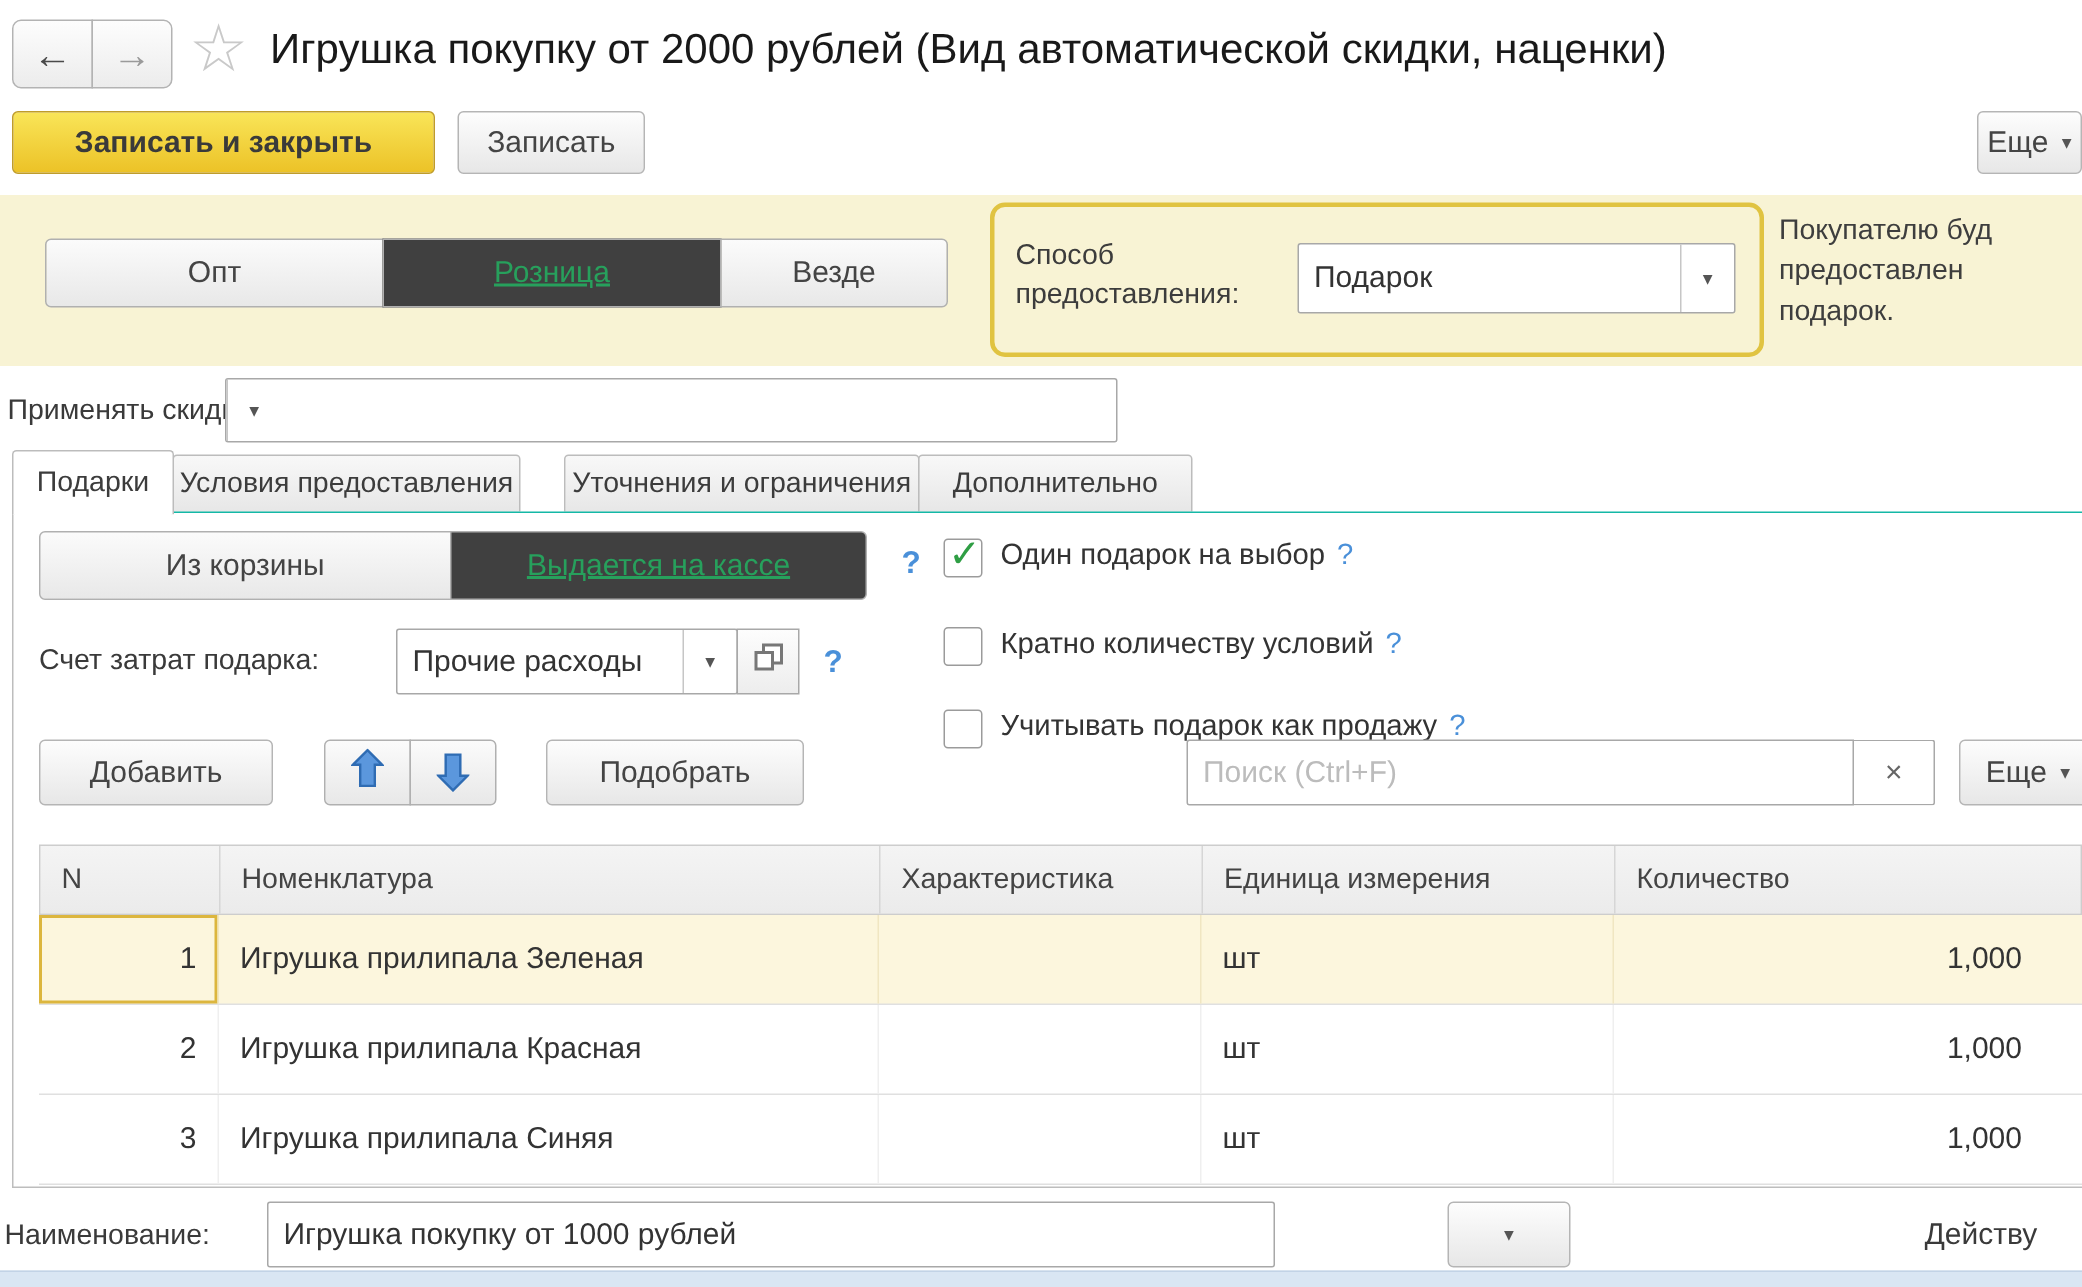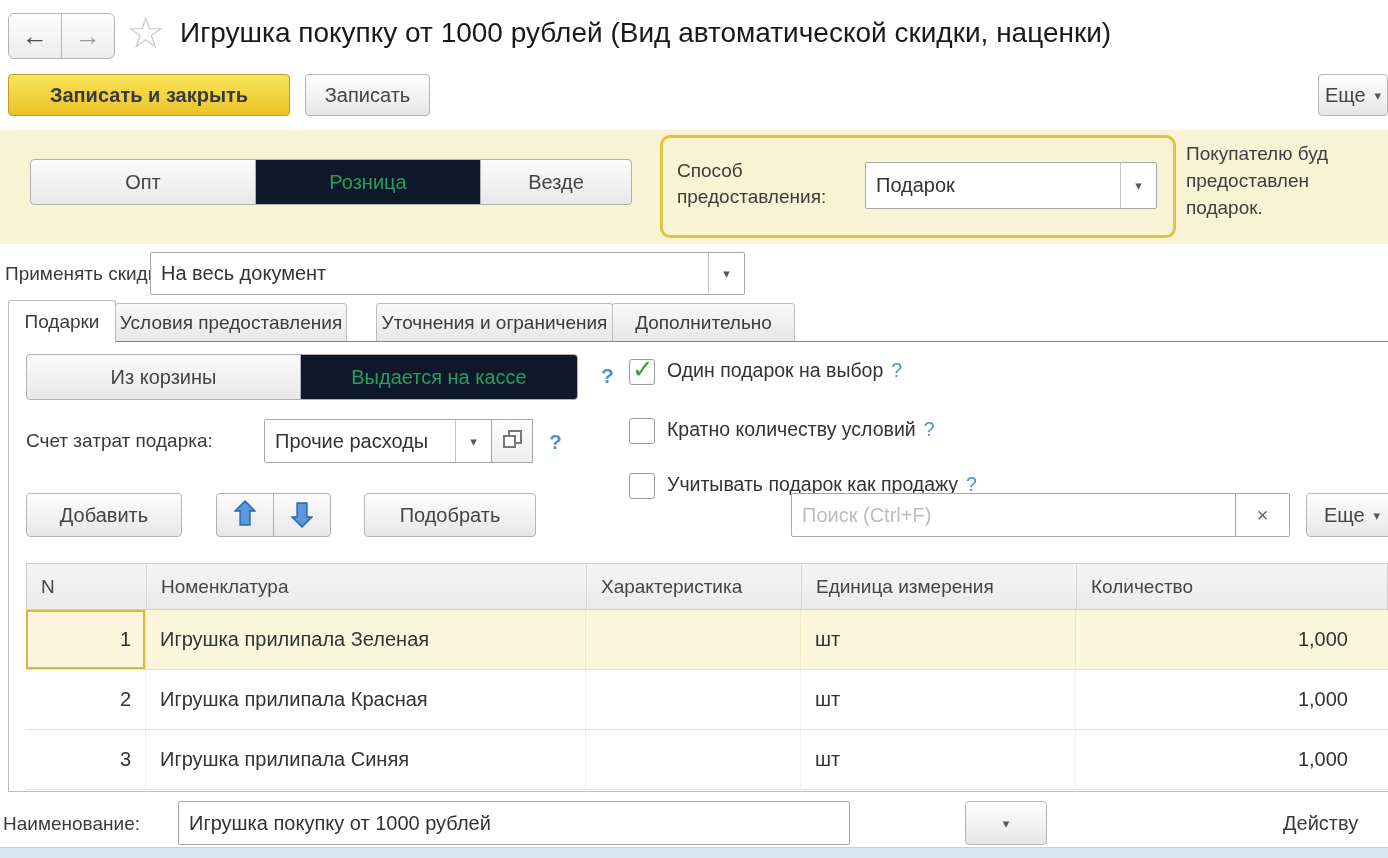--- a/index.html
+++ b/index.html
@@ -26,21 +26,21 @@
   .star { position:absolute; left:126px; top:11px; font-size:44px; color:#c9c9c9; line-height:1; }
   .title { position:absolute; left:180px; top:17px; font-size:28px; color:#191919; white-space:nowrap; }
 
   
   .scope-panel { position:absolute; left:0; top:130px; width:1388px; height:114px; background:#f8f3d4; }
   .seg { position:absolute; display:flex; }
   .seg .sbtn { height:46px; border:1px solid #b0b0b0; background:linear-gradient(#fbfbfb,#e8e8e8);
                display:flex; align-items:center; justify-content:center; font-size:20px; color:#444; margin-left:-1px; }
   .seg .sbtn:first-child { border-radius:4px 0 0 4px; margin-left:0; }
   .seg .sbtn:last-child { border-radius:0 4px 4px 0; }
-  .seg .sbtn.selected { background:#0f172a; color:#27a05c; }
+  .seg .sbtn.selected { background:#404040; color:#27a05c;text-decoration:underline; }
   .hl-box { position:absolute; left:660px; top:5px; width:516px; height:103px;
             border:3px solid #e0c341; border-radius:10px; }
   .hl-label { position:absolute; left:14px; top:20px; font-size:19px; color:#3c3c3c; line-height:26px; }
   .hint { position:absolute; left:1186px; top:10px; font-size:19px; color:#3e3e3e; line-height:27px; }
 
   
   .combo { position:absolute; background:#fff; border:1px solid #a8a8a8; border-radius:2px;
            display:flex; align-items:stretch; }
   .combo .val { flex:1; display:flex; align-items:center; padding:0 10px; font-size:20px; color:#333;
                 white-space:nowrap; overflow:hidden; }
@@ -111,21 +111,21 @@
 
   <div class="navgrp">
     <div class="nbtn">
       <span class="back-g">←</span>
     </div>
     <div class="nbtn">
       <span class="fwd-g">→</span>
     </div>
   </div>
   <span class="star">☆</span>
-  <div class="title">Игрушка покупку от 1000 рублей (Вид автоматической скидки, наценки)</div>
+  <div class="title">Игрушка покупку от 2000 рублей (Вид автоматической скидки, наценки)</div>
 
   <div class="btn btn-yellow" style="left:8px; top:74px; width:282px; height:42px;">Записать и закрыть</div>
   <div class="btn" style="left:305px; top:74px; width:125px; height:42px;">Записать</div>
   <div class="btn" style="left:1318px; top:74px; width:70px; height:42px;">
     <span>Еще</span>
     <span class="mini-arr">▾</span>
   </div>
 
   <div class="scope-panel">
     <div class="seg" style="left:30px; top:29px;">
@@ -147,21 +147,20 @@
 
     <div class="hint">
       <div>Покупателю буд</div>
       <div>предоставлен</div>
       <div>подарок.</div>
     </div>
   </div>
 
   <div class="flabel" style="left:5px; top:263px;">Применять скидку:</div>
   <div class="combo" style="left:150px; top:252px; width:595px; height:43px;">
-    <div class="val">На весь документ</div>
     <div class="arr">▾</div>
   </div>
 
   <div class="tabs">
     <div class="tab active" style="left:0; width:108px;">Подарки</div>
     <div class="tab" style="left:107px; width:232px;">Условия предоставления</div>
     <div class="tab" style="left:368px; width:237px;">Уточнения и ограничения</div>
     <div class="tab" style="left:604px; width:183px;">Дополнительно</div>
   </div>
 

